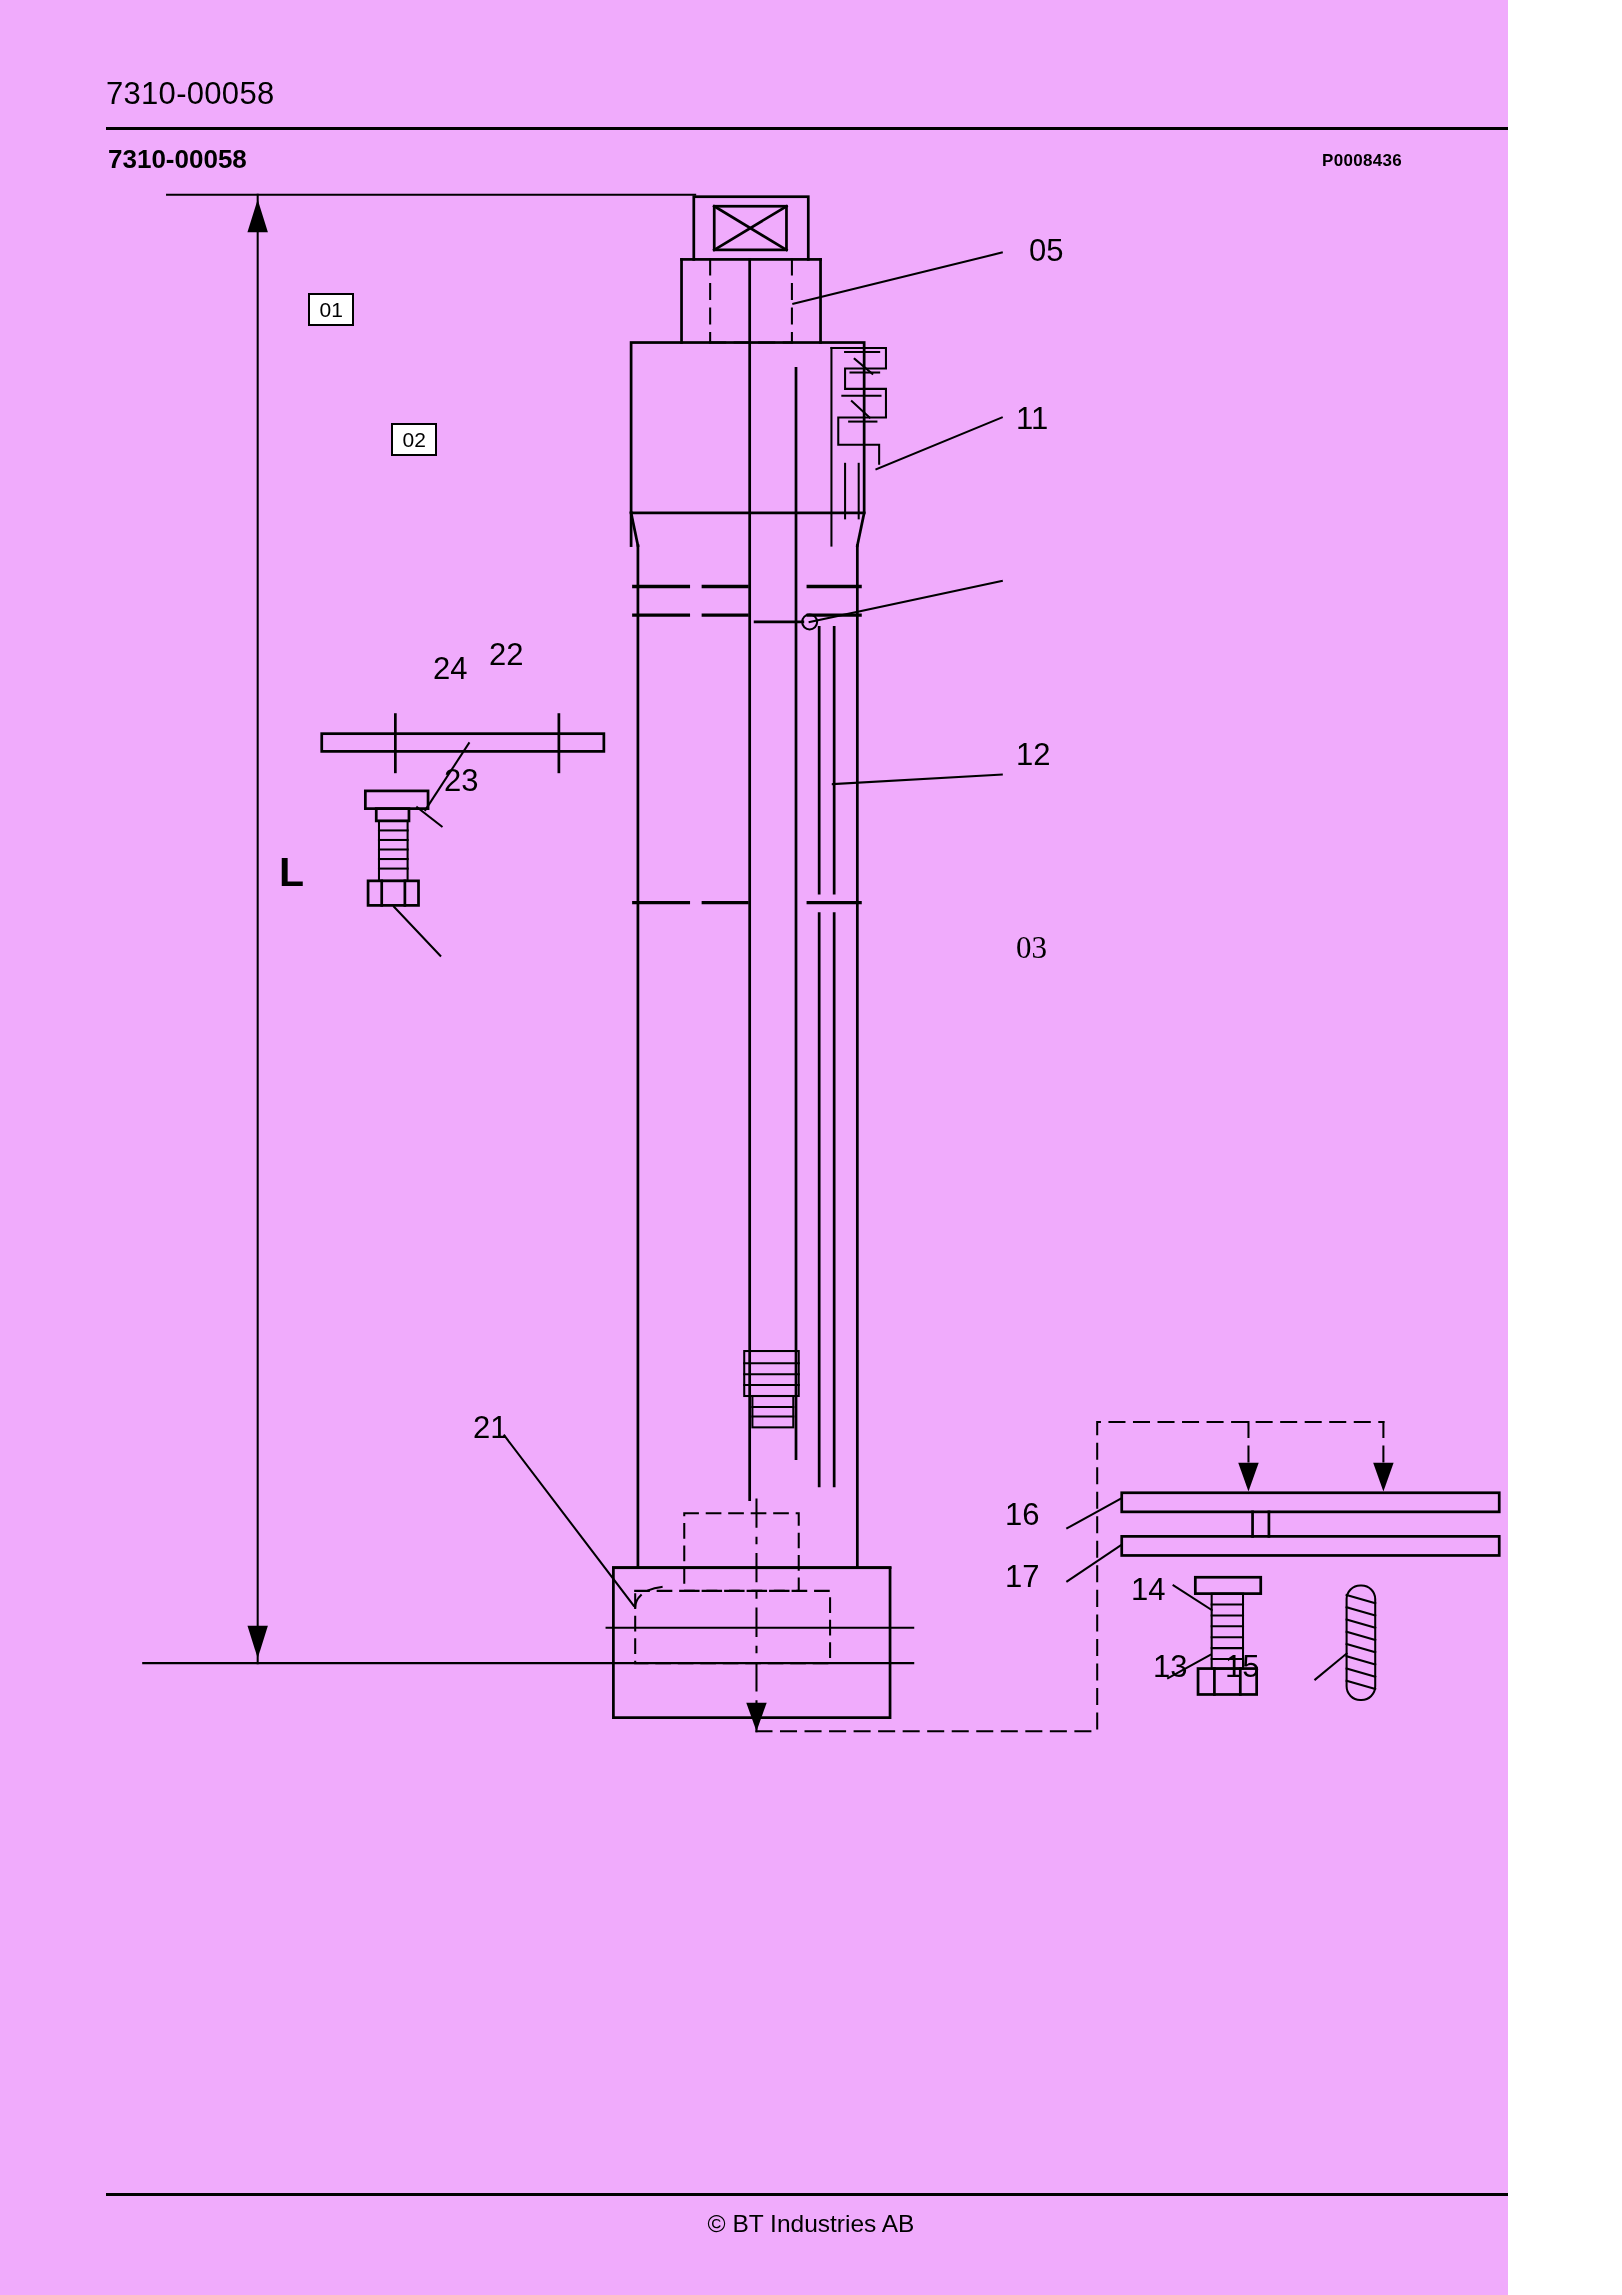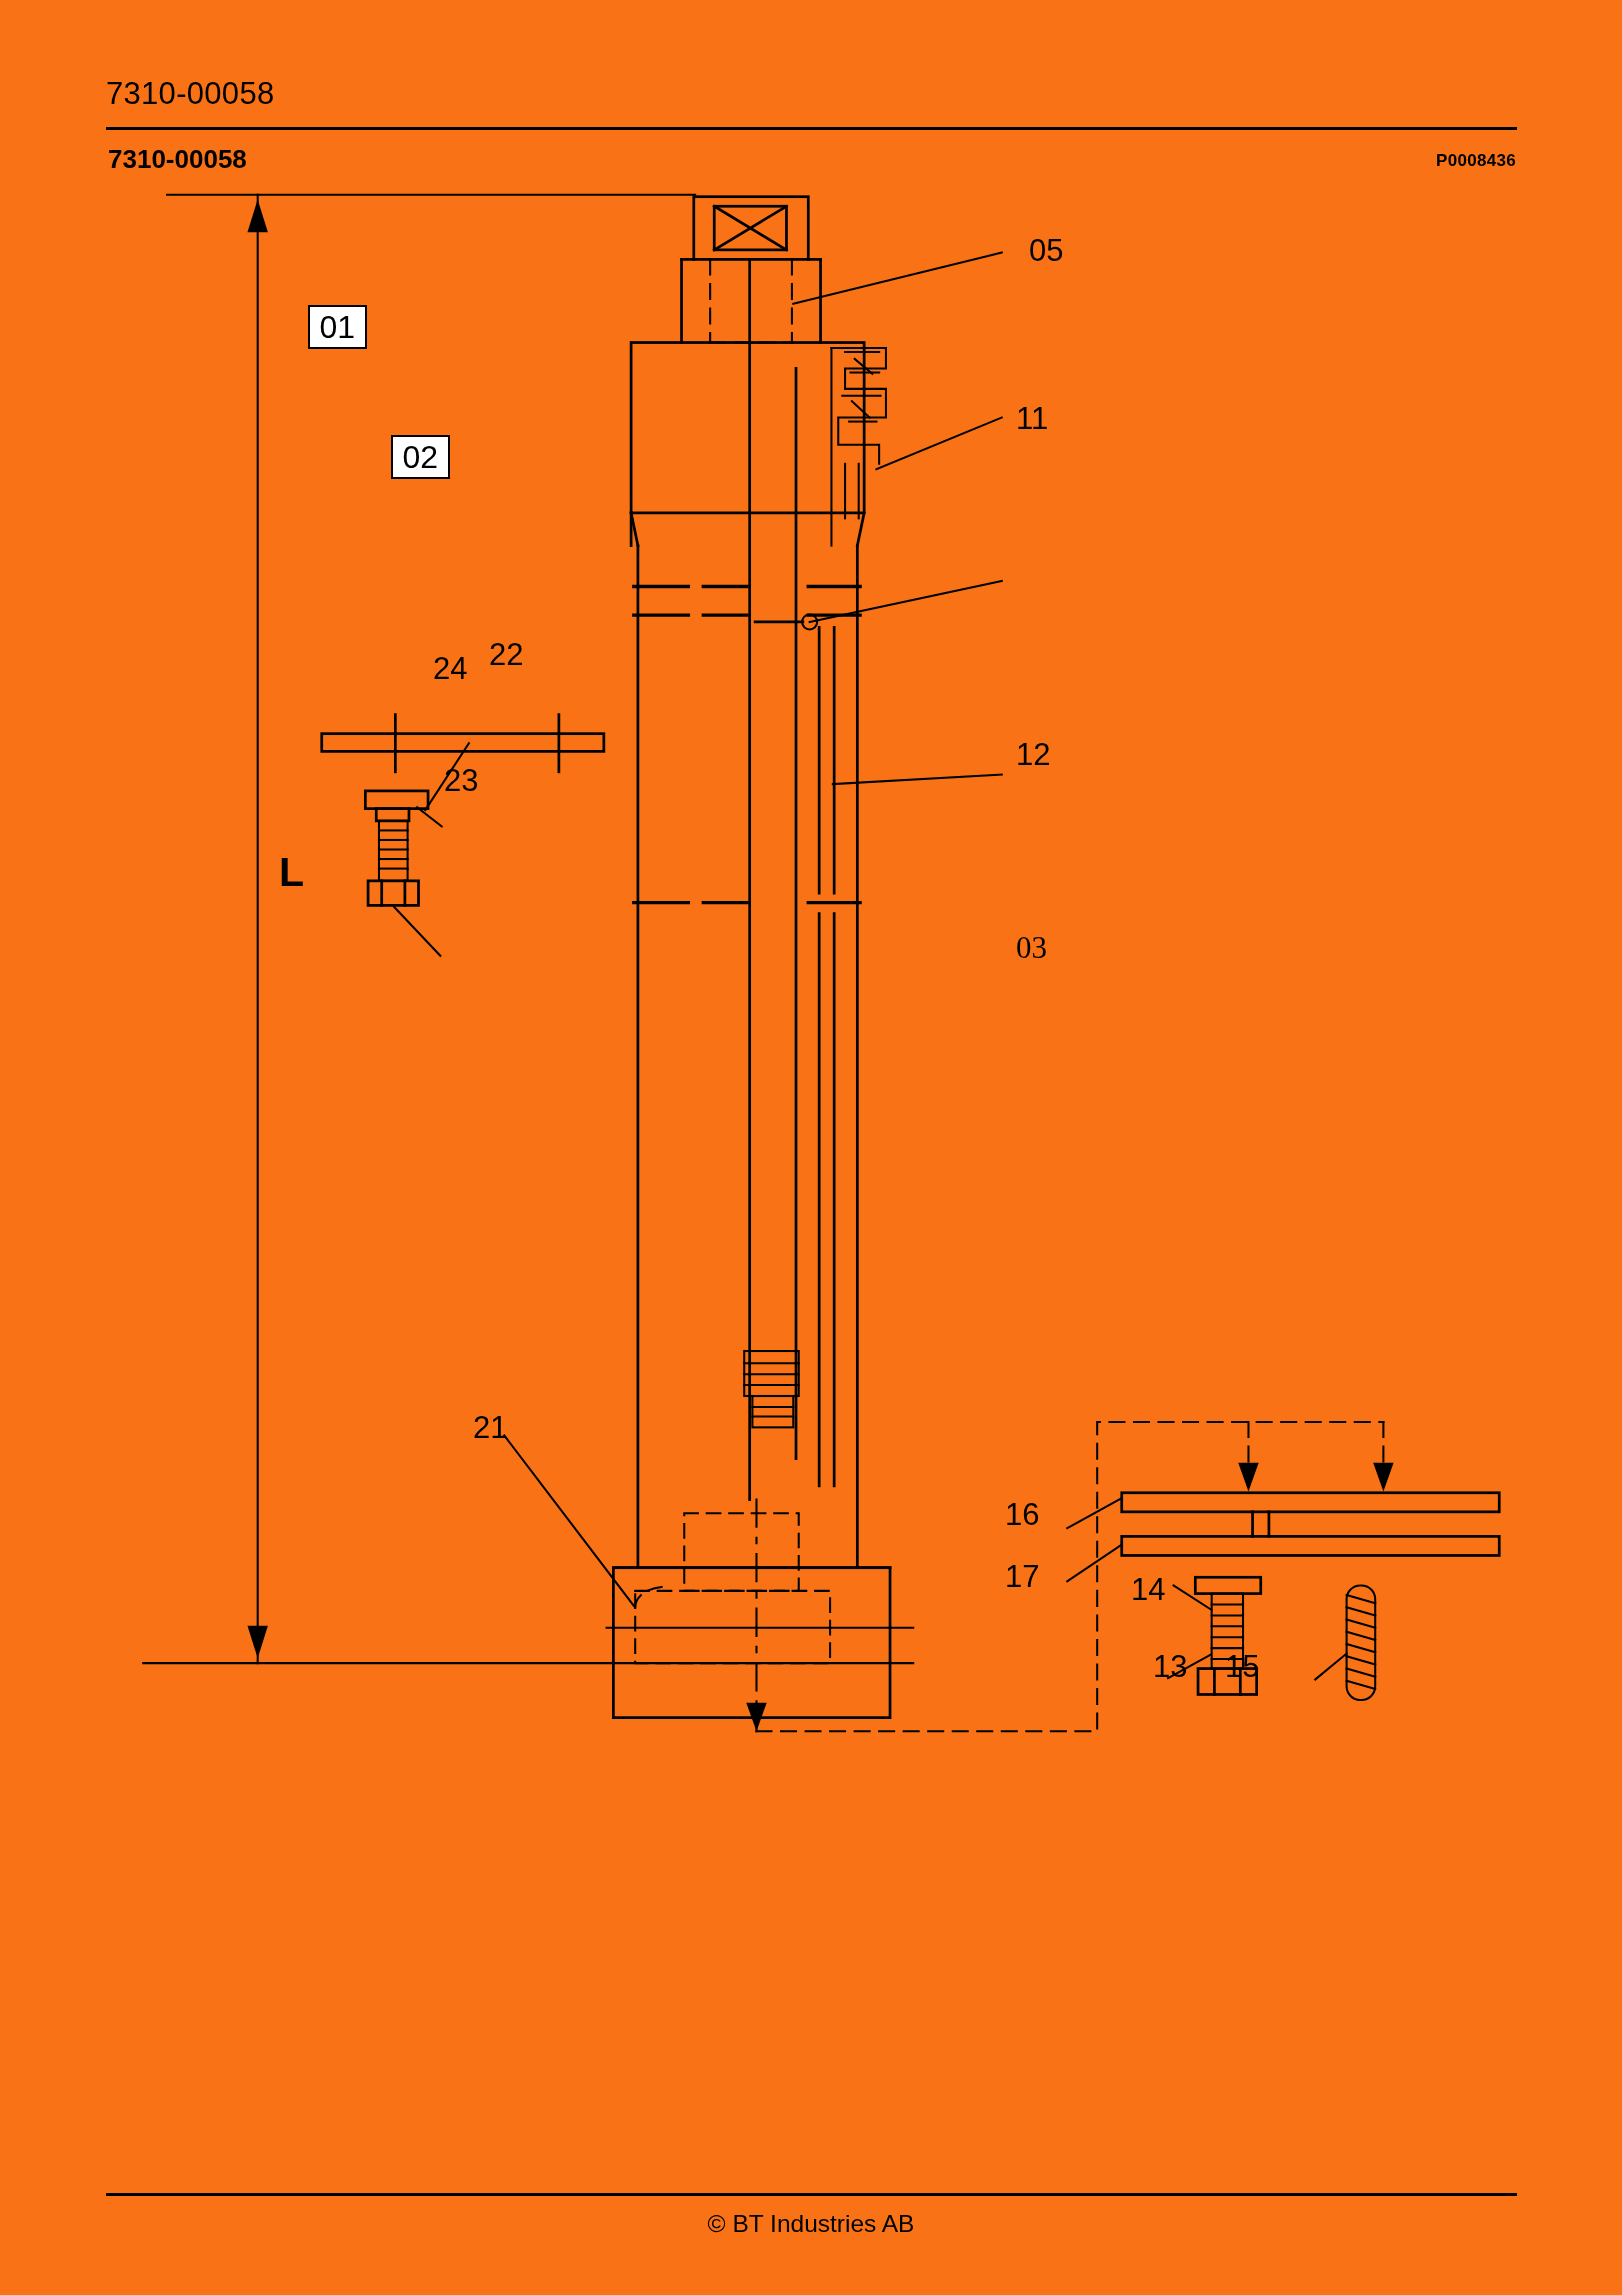--- a/index.html
+++ b/index.html
@@ -6,23 +6,23 @@
     margin: 0;
     padding: 0;
     background: #ffffff;
   }
   body {
     font-family: "Liberation Sans", sans-serif;
     color: #000000;
   }
   #page {
     position: relative;
-    width: 1622px;
+    width: 1508px;
     height: 2295px;
-    background: #f97316;
+    background: #f0abfc;
     overflow: hidden;
   }
 
   
   .hdr-left {
     position: absolute;
     left: 106px;
     top: 76px;
     font-size: 31px;
     letter-spacing: 0.3px;
@@ -101,26 +101,25 @@
     white-space: nowrap;
   }
   .lbl-big {
     position: absolute;
     font-size: 41px;
     font-weight: bold;
     line-height: 1;
   }
   .boxlbl {
     position: absolute;
-    font-size: 32px;
+    font-size: 21px;
     line-height: 1;
     padding: 4.1px 9.5px;
     border: 2.7px solid #000;
     background: #fff;
-    margin-top: 12px;
   }
 </style>
 </head>
 <body>
 
 <div id="page">
 
   <div class="hdr-left">7310-00058</div>
   <div class="rule hdr-rule"></div>
   <div class="subhdr-left">7310-00058</div>

